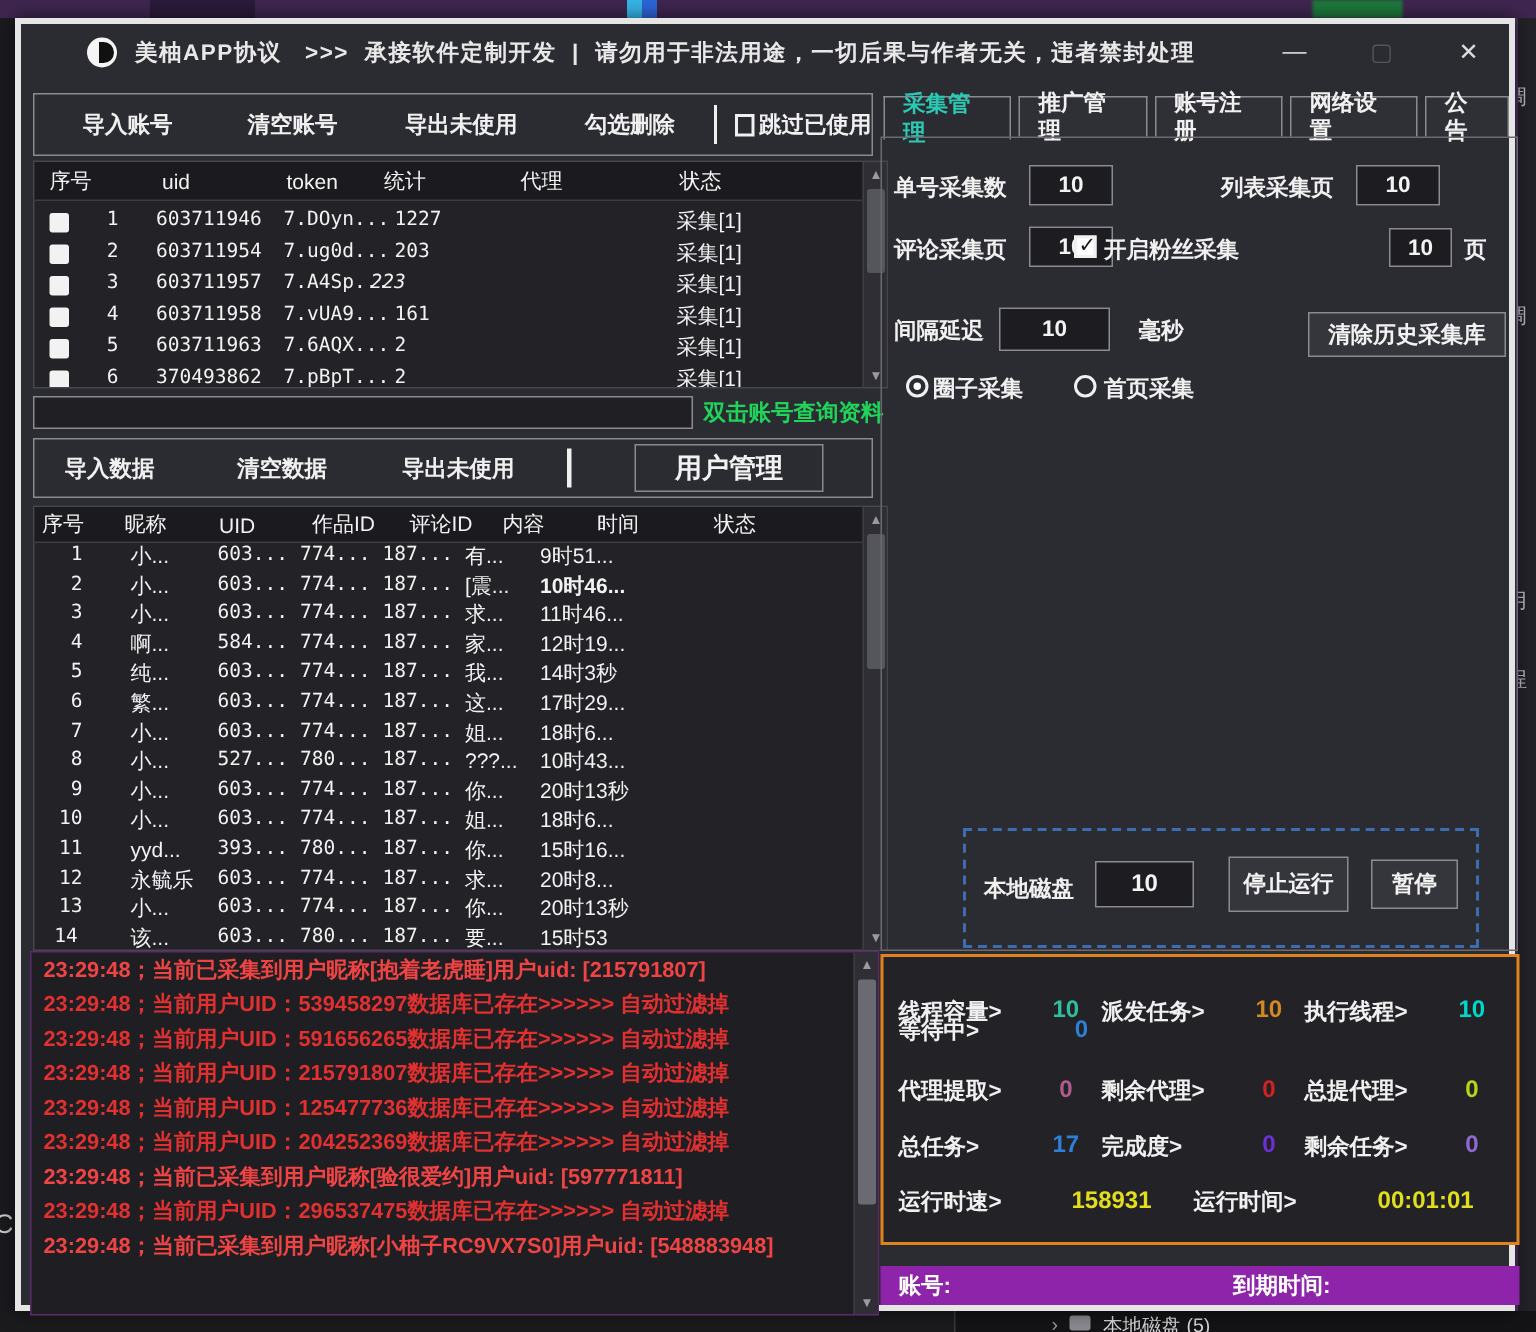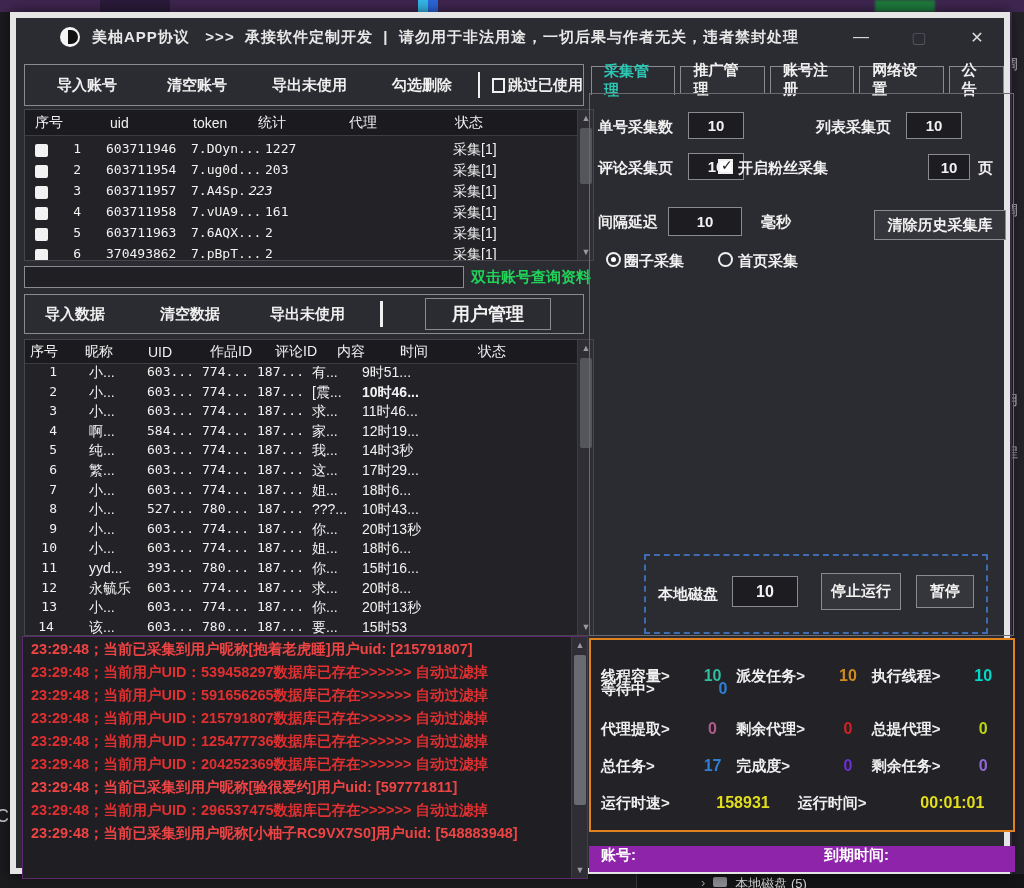--- a/index.html
+++ b/index.html
@@ -10,21 +10,21 @@
   
   .top-strip { position:absolute; left:0; top:0; width:1024px; height:12px; background:#3f2650; }
   .frag { position:absolute; top:0; height:12px; }
   .right-strip { position:absolute; right:0; top:12px; width:14px; height:862px; background:#232228; border-left:2px solid #4e3360; overflow:hidden; }
   .right-strip span { position:absolute; left:-8px; color:#b9b9bf; font-size:14px; }
   .bottom-strip { position:absolute; left:0; top:874px; width:1024px; height:14px; background:#1b1b1e; }
   .explorer-frag { position:absolute; left:636px; top:874px; width:388px; height:14px; background:#141416; border-left:1px solid #3a3a3e; display:flex; align-items:flex-start; gap:8px; padding:1px 0 0 64px; color:#d8d8d8; font-size:13px; overflow:hidden; }
   .left-frag-c { position:absolute; left:-4px; top:806px; color:#cfcfcf; font-size:18px; width:12px; overflow:hidden; }
 
   
-  .window { position:absolute; left:10px; top:12px; width:1000px; height:862px; background:#2b2b32; border:6px solid #e5e5e5; box-shadow:0 0 12px rgba(0,0,0,.6); }
+  .window { position:absolute; left:10px; top:12px; width:1000px; height:862px; background:#2b2b32; border:4px solid #e5e5e5; box-shadow:0 0 12px rgba(0,0,0,.6); }
 
   .titlebar { position:absolute; left:0; top:0; width:100%; height:38px; display:flex; align-items:center; }
   .app-logo { position:relative; width:20px; height:20px; margin-left:44px; border-radius:50%; background:#f5f5f5; overflow:hidden; }
   .app-logo i { position:absolute; left:8px; top:3px; width:10px; height:14px; background:#111; border-radius:0 10px 10px 0; }
   .title-text { margin-left:12px; font-size:15px; font-weight:bold; letter-spacing:1px; white-space:nowrap; }
   .win-btns { position:absolute; right:10px; top:0; height:38px; display:flex; align-items:center; gap:24px; }
   .win-btn { width:34px; text-align:center; font-size:16px; color:#dcdcdc; cursor:default; }
   .win-btn.max { color:#55555c; }
 
   
@@ -75,21 +75,21 @@
   [data-color="orange"] { color:#d08a20; }
   [data-color="cyan"]   { color:#00d8cc; }
   [data-color="blue"]   { color:#2f7fd6; }
   [data-color="mauve"]  { color:#b05c8e; }
   [data-color="red"]    { color:#d42222; }
   [data-color="yellowgreen"] { color:#bcd413; }
   [data-color="purple"] { color:#6c2fd6; }
   [data-color="violet"] { color:#9268d4; }
   [data-color="yellow"] { color:#e2de1c; }
 
-  .purplebar { position:absolute; left:573px; top:828px; width:426px; height:26px; background:#8e24aa; display:flex; font-size:15px; font-weight:bold; color:#fff; }
+  .purplebar { position:absolute; left:573px; top:828px; width:426px; height:26px; background:#8e24aa; display:flex; align-items:center; font-size:15px; font-weight:bold; color:#fff; }
 
   
   .logbox { position:absolute; left:6px; top:618px; width:566px; height:243px; background:#1e1e23; border:1px solid #5d2a6e; overflow:hidden; }
   .logline { padding:2px 8px 0 8px; font-size:14.5px; font-weight:bold; line-height:21px; word-break:break-all; }
   .logline[data-color="green"] { color:#ef4444; }
   .logline[data-color="red"]   { color:#e03030; }
 
   .searchbox { position:absolute; left:8px; top:248px; width:440px; height:22px; background:#1f1f24; border:1px solid #8a8a90; }
   .hint { position:absolute; left:455px; top:250px; color:#20d45a; font-size:15px; font-weight:bold; }
 </style>

